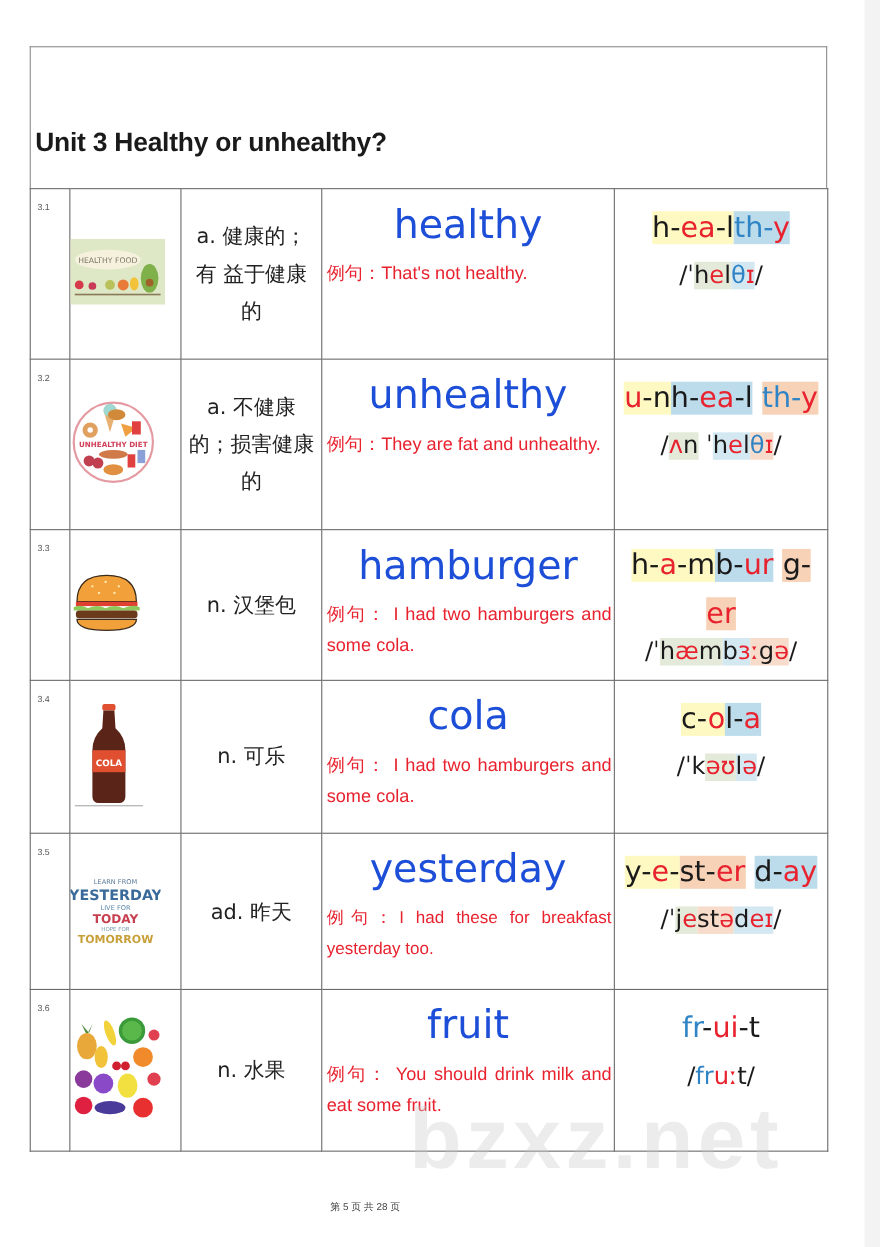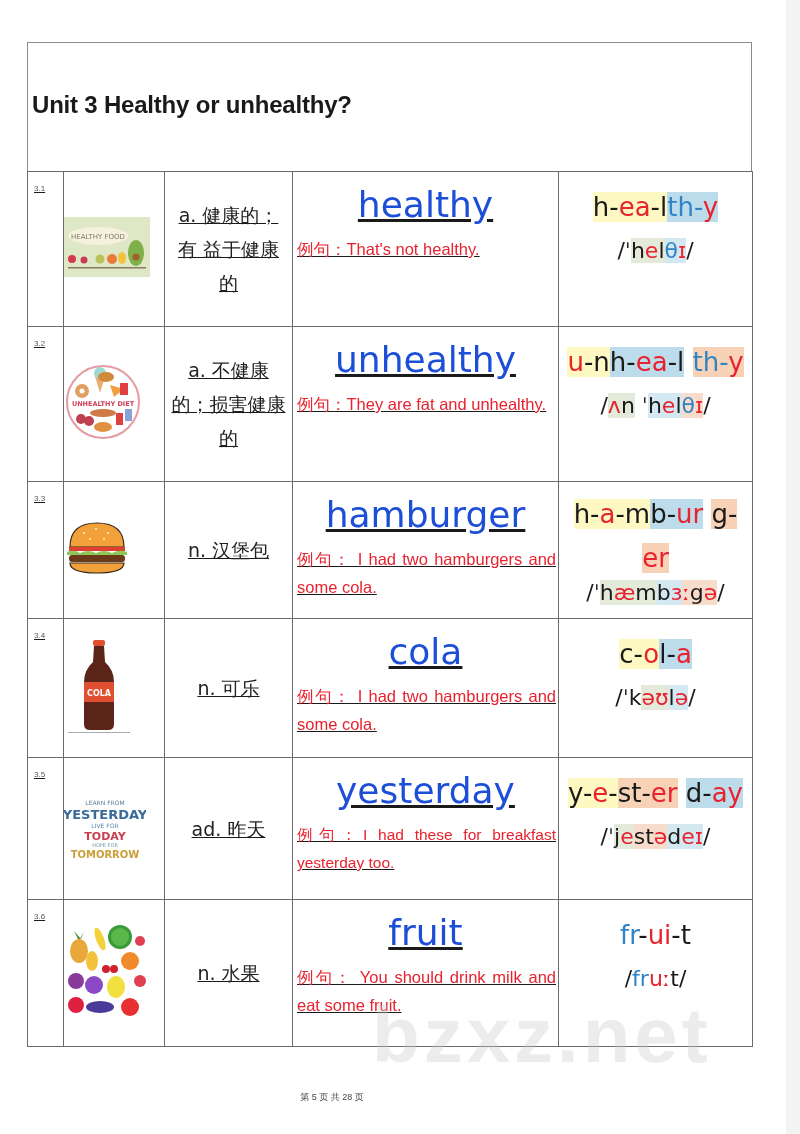--- a/index.html
+++ b/index.html
@@ -1,22 +1,22 @@
 <!DOCTYPE html>
 <html><head>
 <meta charset="utf-8">
 <style>
   html, body { margin:0; padding:0; background:#ffffff; }
   body { width:800px; height:1134px; position:relative; overflow:hidden;
          font-family:"Liberation Sans","DejaVu Sans",sans-serif; color:#1a1a1a; }
   .right-edge { position:absolute; top:0; right:0; width:14px; height:1134px; background:#f3f3f3; }
   .sheet { position:absolute; left:27px; top:42px; width:725px; }
   .title-box { height:128px; border:1px solid #8c8c8c; border-bottom:none; position:relative; }
-  .title { position:absolute; left:4px; top:48px; font-size:24px; font-weight:bold; color:#1a1a1a; letter-spacing:-0.2px; }
-  table { border-collapse:collapse; width:654px; table-layout:fixed;text-decoration:underline; }
+  .title { position:absolute; left:4px; top:73px; font-size:24px; font-weight:bold; color:#1a1a1a; letter-spacing:-0.2px; }
+  table { border-collapse:collapse; width:654px; table-layout:fixed; }
   td { border:1px solid #6b6b6b; vertical-align:middle; padding:0; position:relative; }
   td.num { vertical-align:top; font-size:8px; color:#555; padding:12px 0 0 6px; }
   td.pic { text-align:left; }
   td.def { text-align:center; font-family:"DejaVu Sans",sans-serif; font-size:19px; line-height:34px; color:#222; padding:0 6px; }
   td.word { vertical-align:top; padding:12px 2px 0 2px; }
   .headword { text-align:center; font-family:"DejaVu Sans",sans-serif; font-size:36px; color:#1d4ed8; margin-bottom:10px; }
   .example { color:#e8222e; font-size:16.5px; line-height:28px; text-align:justify; text-align-last:left; padding-left:2px; }
   td.phon { vertical-align:top; text-align:center; padding-top:12px; }
   .syll { font-family:"DejaVu Sans",sans-serif; font-size:26px; line-height:46px; display:inline-block; }
   .ipa { font-family:"DejaVu Sans",sans-serif; font-size:22px; margin-top:8px; display:inline-block; }

